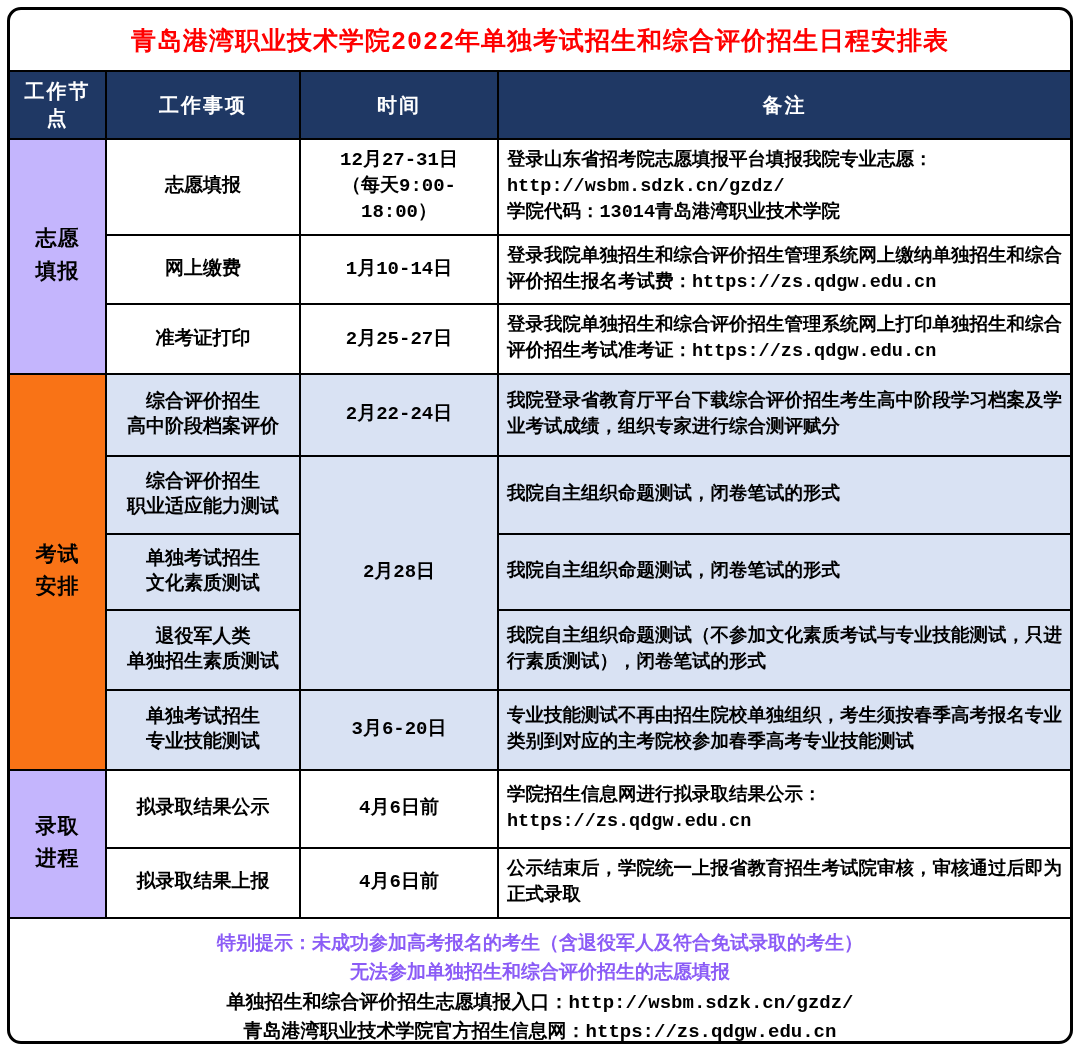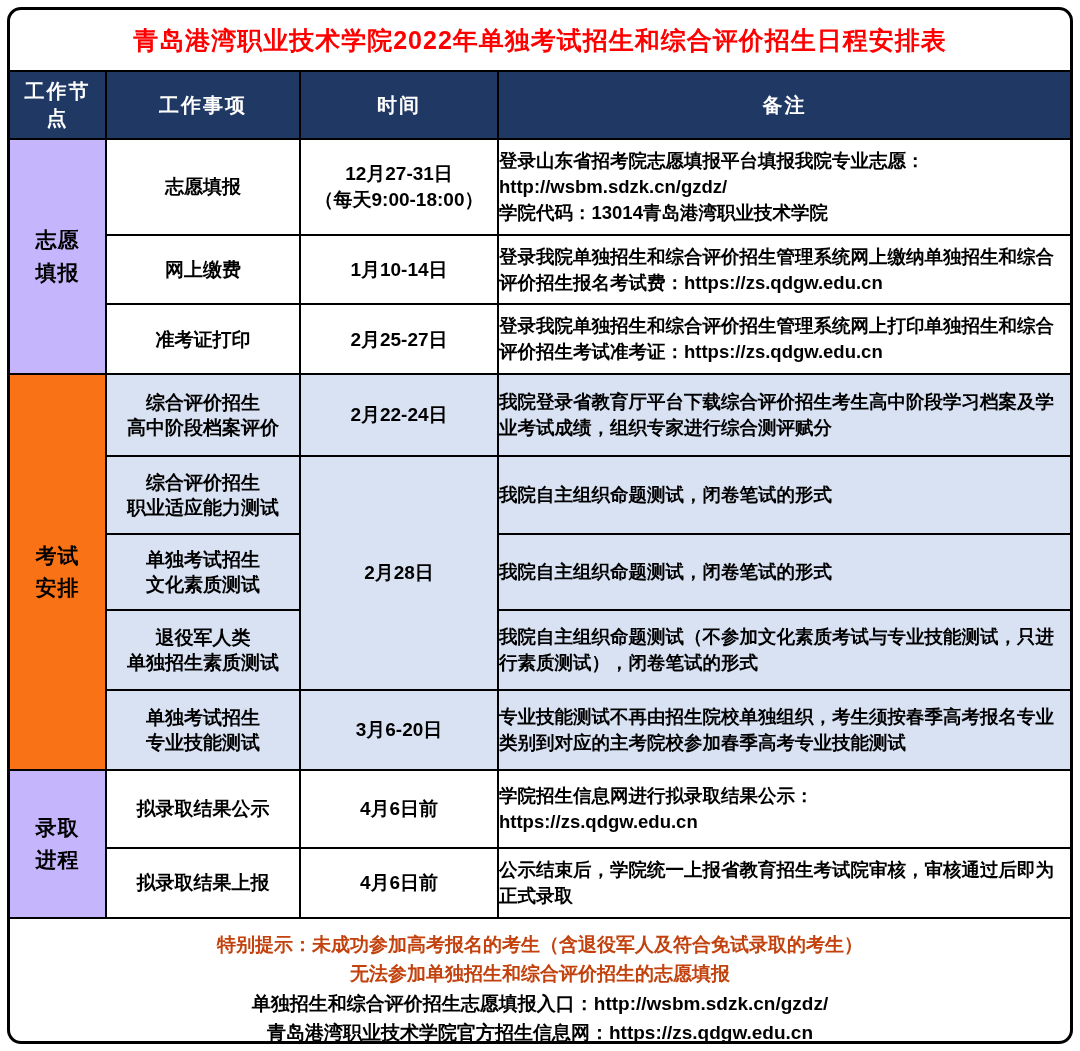--- a/index.html
+++ b/index.html
@@ -17,20 +17,21 @@
   }
   .frame {
     position: absolute;
     left: 7px; top: 7px; right: 7px; bottom: 7px;
     border: 3px solid #000;
     border-radius: 14px;
     overflow: hidden;
     background: #fff;
     display: flex;
     flex-direction: column;
+    font-family: Liberation Mono, monospace;
   }
   .title {
     text-align: center;
     color: #ff0000;
     font-size: 25px;
     padding: 14px 8px 13px;
     border-bottom: 2px solid #000;
     letter-spacing: 1px;
   }
   table.schedule {
@@ -62,34 +63,34 @@
   }
   td.group {
     background: #c4b5fd;
     font-size: 21px;
     line-height: 1.55;
     letter-spacing: 1px;
   }
   td.remark {
     text-align: left;
     font-size: 18.5px;
-    padding: 8px 0;
+    padding: 8px 8px;
     line-height: 1.4;
   }
   tr.tint td { background: #D9E2F3; }
   tr.tint td.group { background: #f97316; }
   .footer {
     border-top: 2px solid #000;
     text-align: center;
     padding: 11px 10px 12px;
     font-size: 19px;
     line-height: 1.55;
     flex: 1;
   }
-  .footer .red { color: #c2410c; }
+  .footer .red { color: #8b5cf6; }
 </style>
 </head>
 <body>
 
 <div class="frame">
 
   <div class="title">青岛港湾职业技术学院2022年单独考试招生和综合评价招生日程安排表</div>
 
   <table class="schedule">
     <colgroup>

